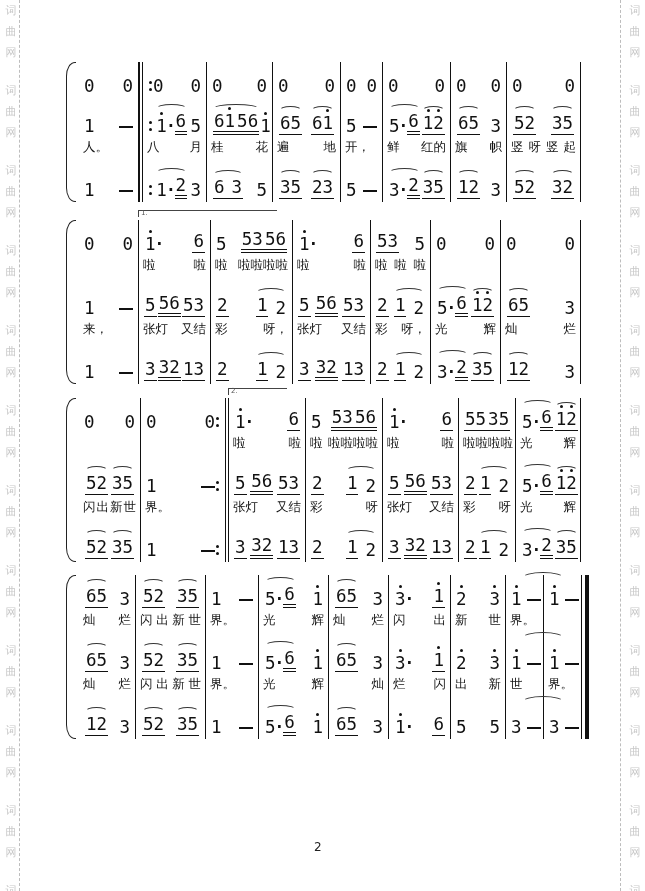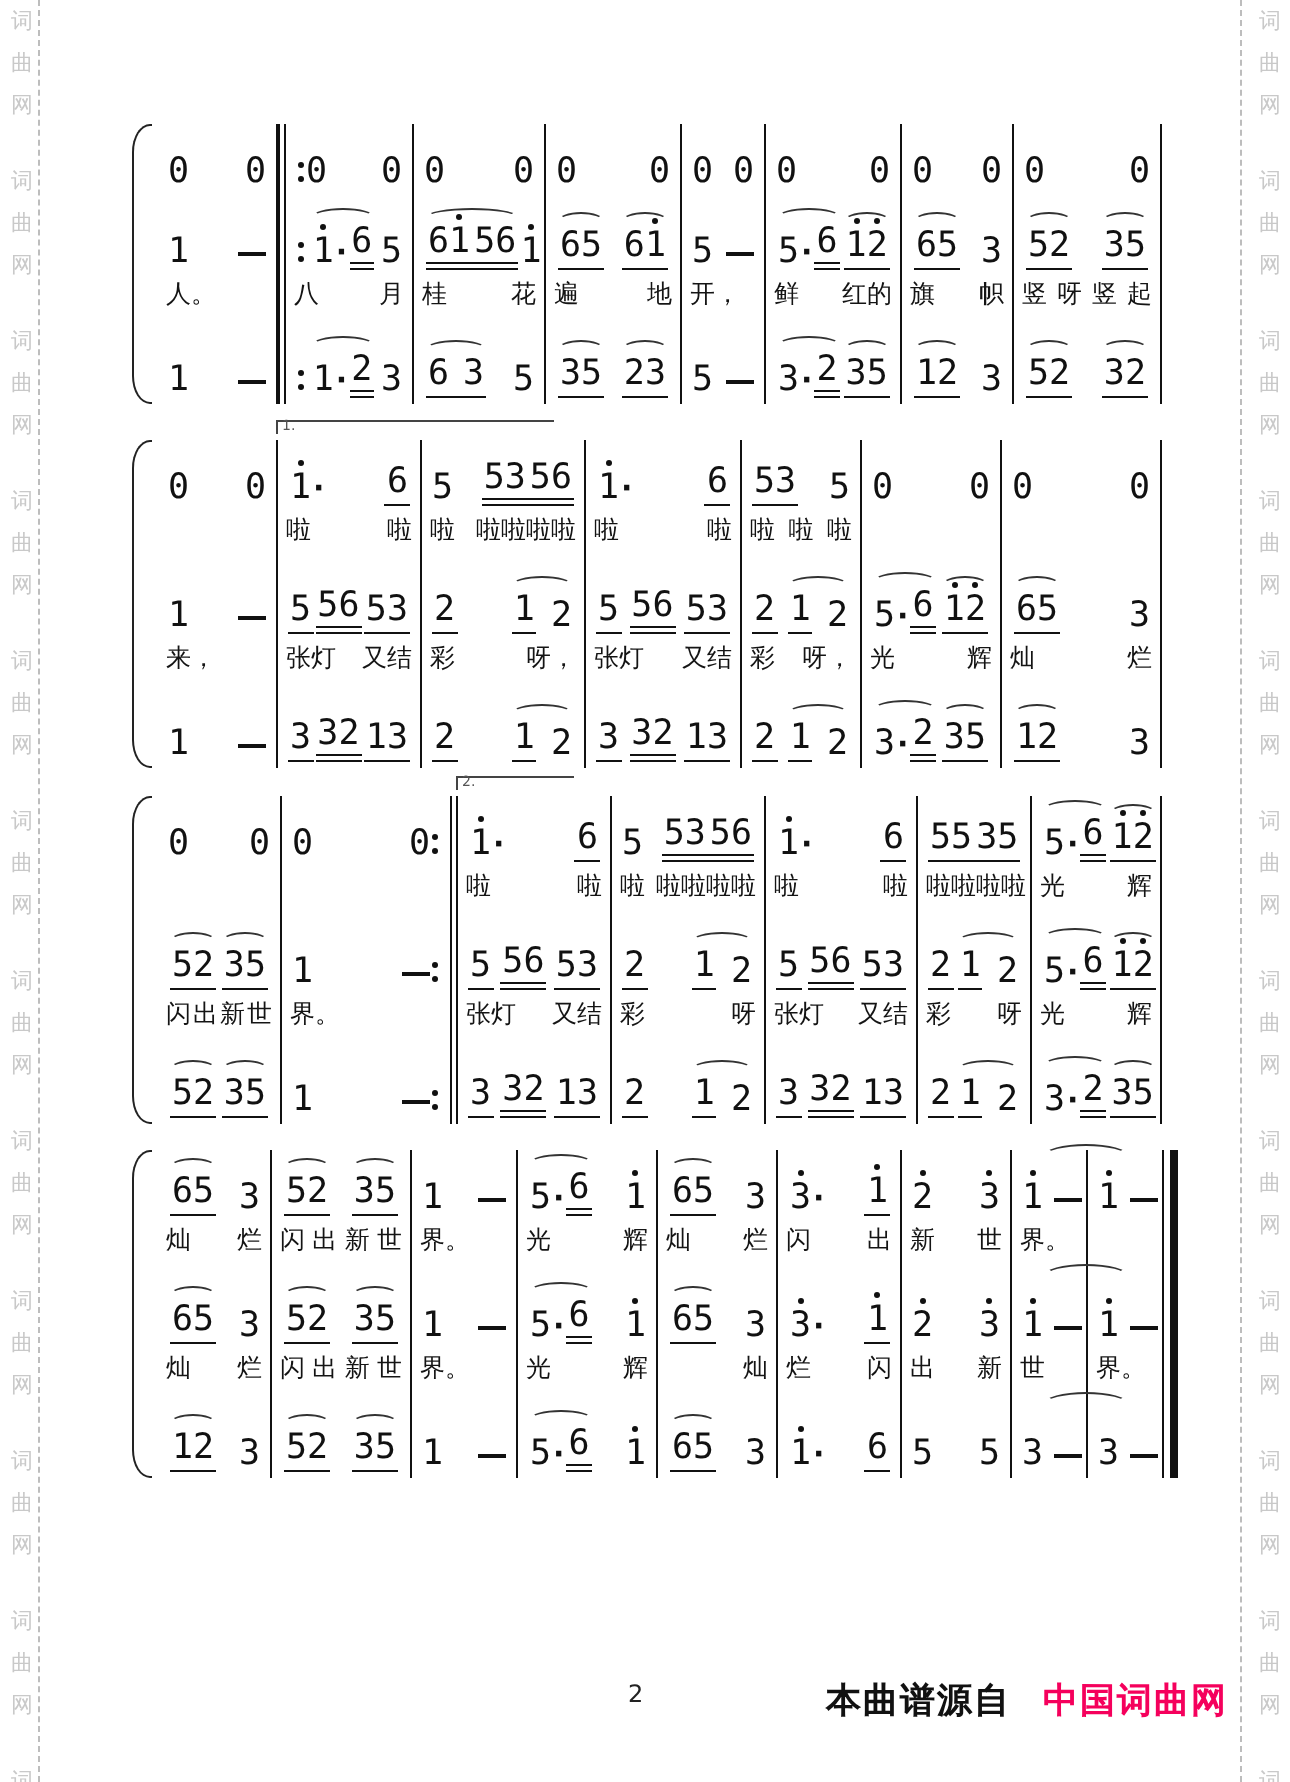--- a/index.html
+++ b/index.html
@@ -1352,16 +1352,13 @@
             <span class="nt">3</span>
             <span class="sp"></span>
             <span class="dash"></span>
           </div>
         </div>
         <div class="finalbar"></div>
       </div>
     </div>
 
   <div class="pageno">2</div>
-  <div class="footer-src">
-    <span>本曲谱源自</span><span class="site" style="color: rgb(245, 0, 92);">中国词曲网</span>
-  </div>
 </div>
 
 </body></html>

